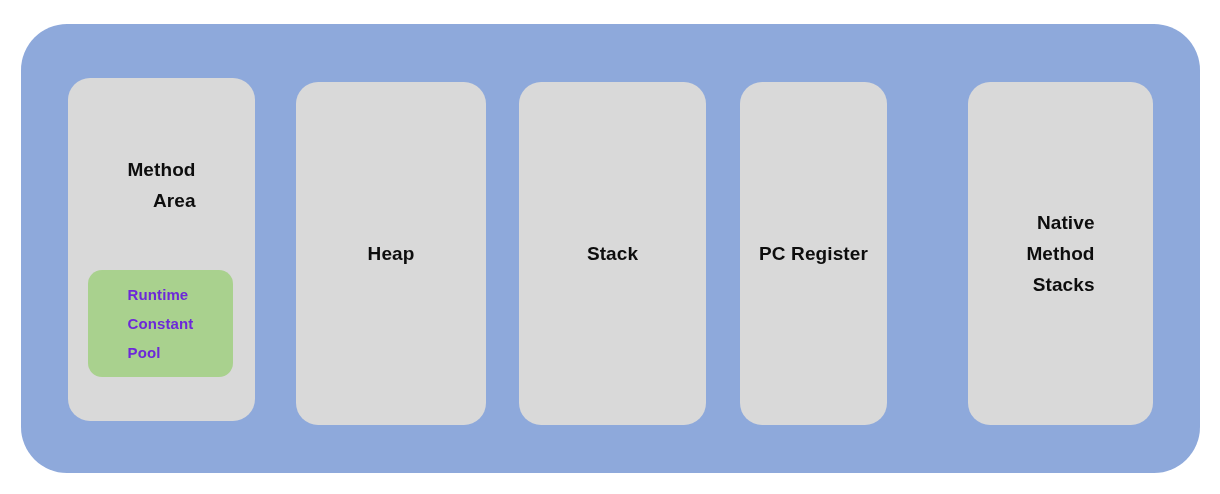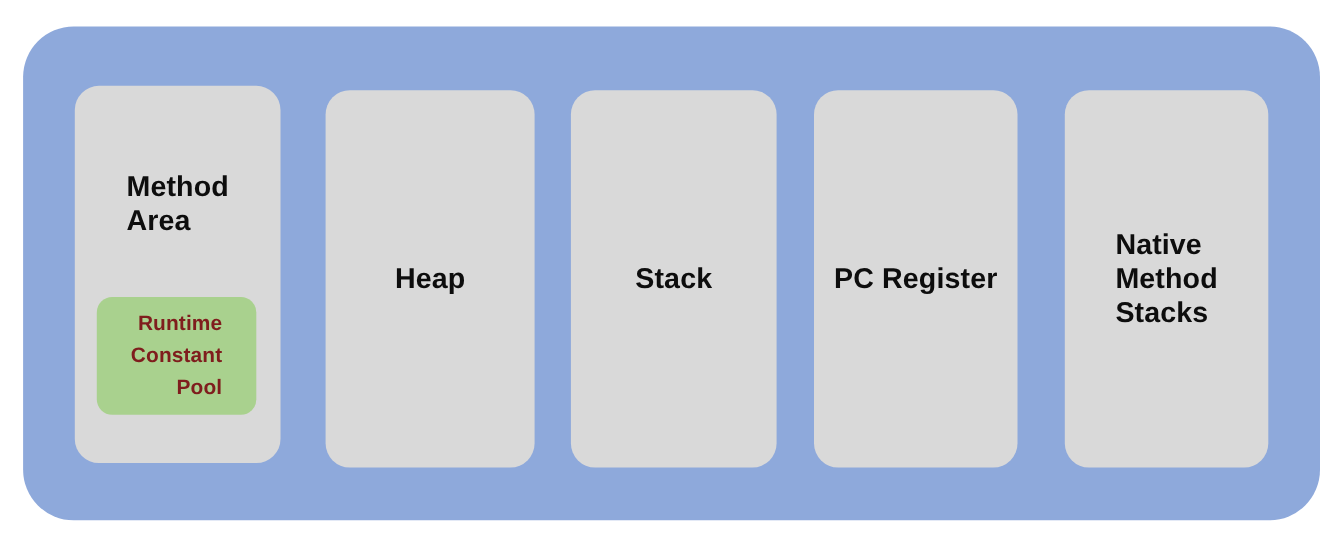--- a/index.html
+++ b/index.html
@@ -40,29 +40,29 @@
   
   .area-box.box-method {
     left: 47px;   
     top:  54px;   
     width: 187px;
     height: 343px;
     justify-content: flex-start;
   }
   .area-box.box-heap     { left: 275px; top: 58px; width: 190px; height: 343px; justify-content: center; }
   .area-box.box-stack    { left: 498px; top: 58px; width: 187px; height: 343px; justify-content: center; }
-  .area-box.box-pc       { left: 719px; top: 58px; width: 185px; height: 343px; justify-content: center; }
+  .area-box.box-pc       { left: 719px; top: 58px; width: 147px; height: 343px; justify-content: center; }
   .area-box.box-native   { left: 947px; top: 58px; width: 185px; height: 343px; justify-content: center; }
 
   .box-label {
     color: #0d0d0d;
     font-weight: bold;
-    font-size: 26px;
+    font-size: 19px;
     line-height: 31px;
-    text-align: left;
+    text-align: right;
     white-space: pre-line;
     letter-spacing: 0.1px;
   }
   
   .box-method .box-label {
     margin-top: 76px;
   }
   .subbox-constant-pool {
     position: absolute;
     left: 20px;     
@@ -70,25 +70,25 @@
     width: 145px;
     height: 107px;
     background: #A9D18E;
     border-radius: 14px;
     display: flex;
     align-items: center;
     justify-content: center;
     box-sizing: border-box;
   }
   .subbox-label {
-    color: #7f1d1d;
+    color: #6d28d9;
     font-weight: bold;
-    font-size: 19px;
+    font-size: 15px;
     line-height: 29px;
-    text-align: right;
+    text-align: left;
     white-space: pre-line;
     letter-spacing: 0.1px;
   }
 </style>
 </head>
 <body>
 
 <div id="canvas">
 
   <div class="jvm-container">

